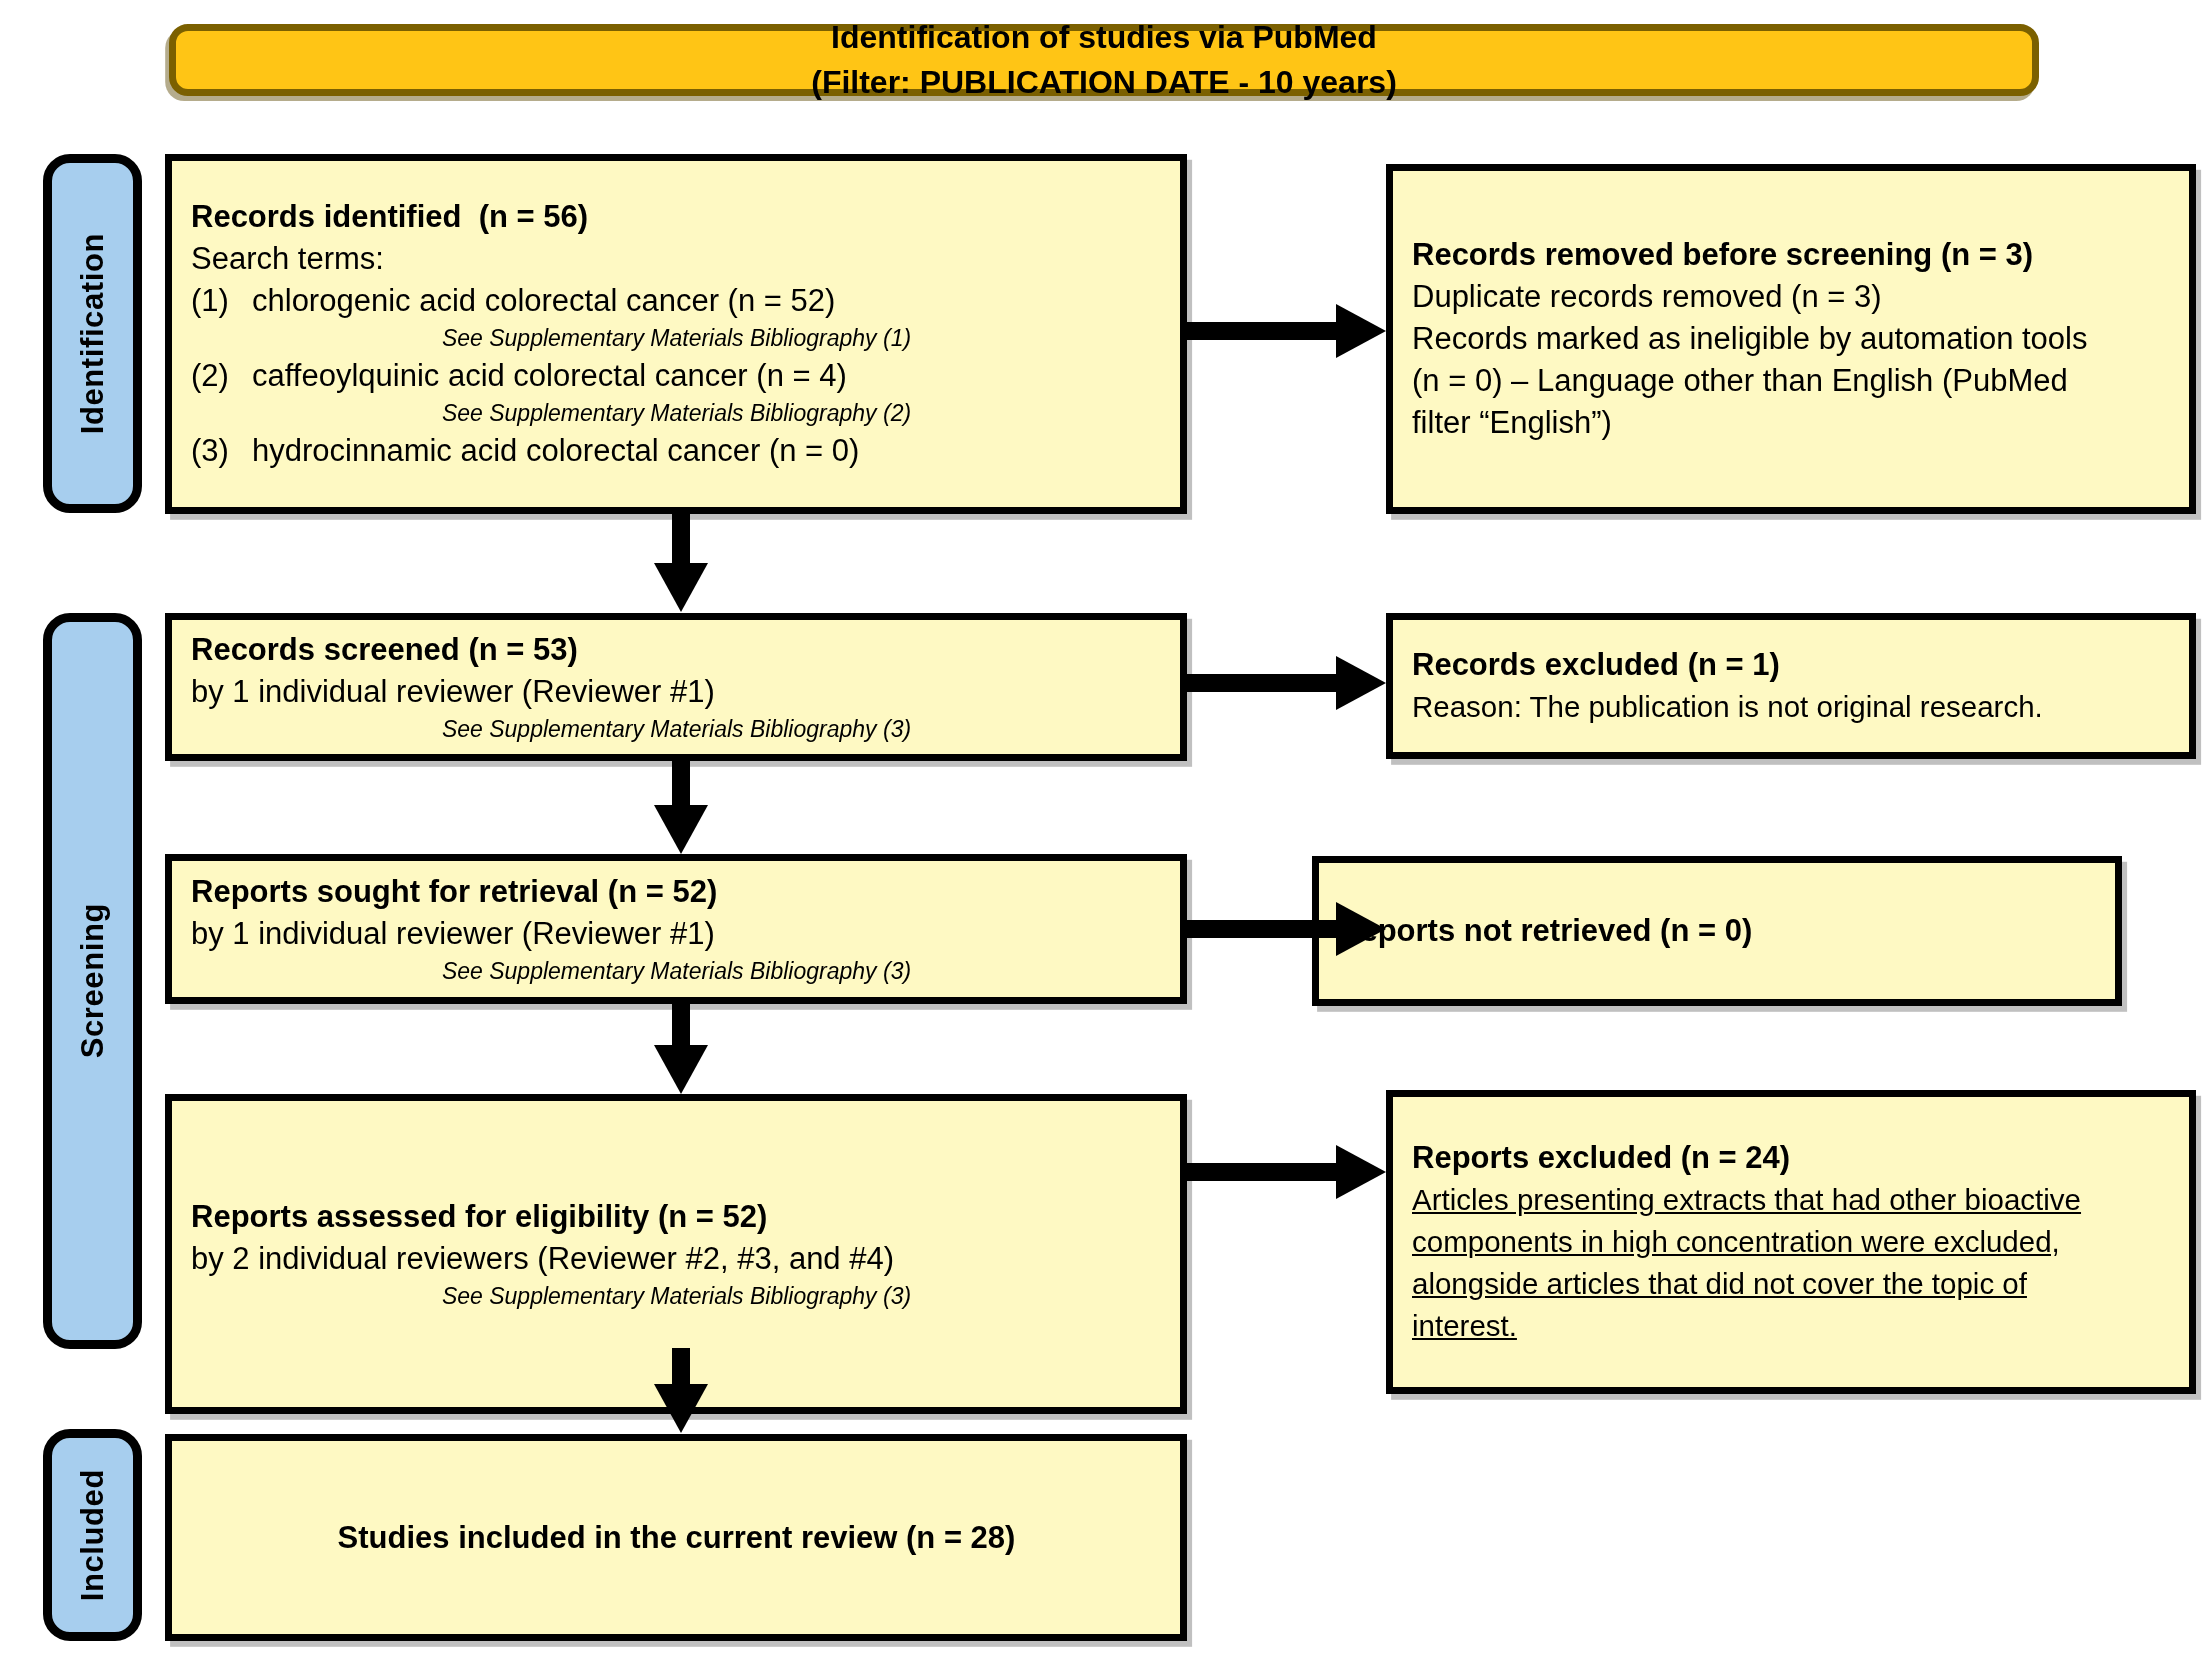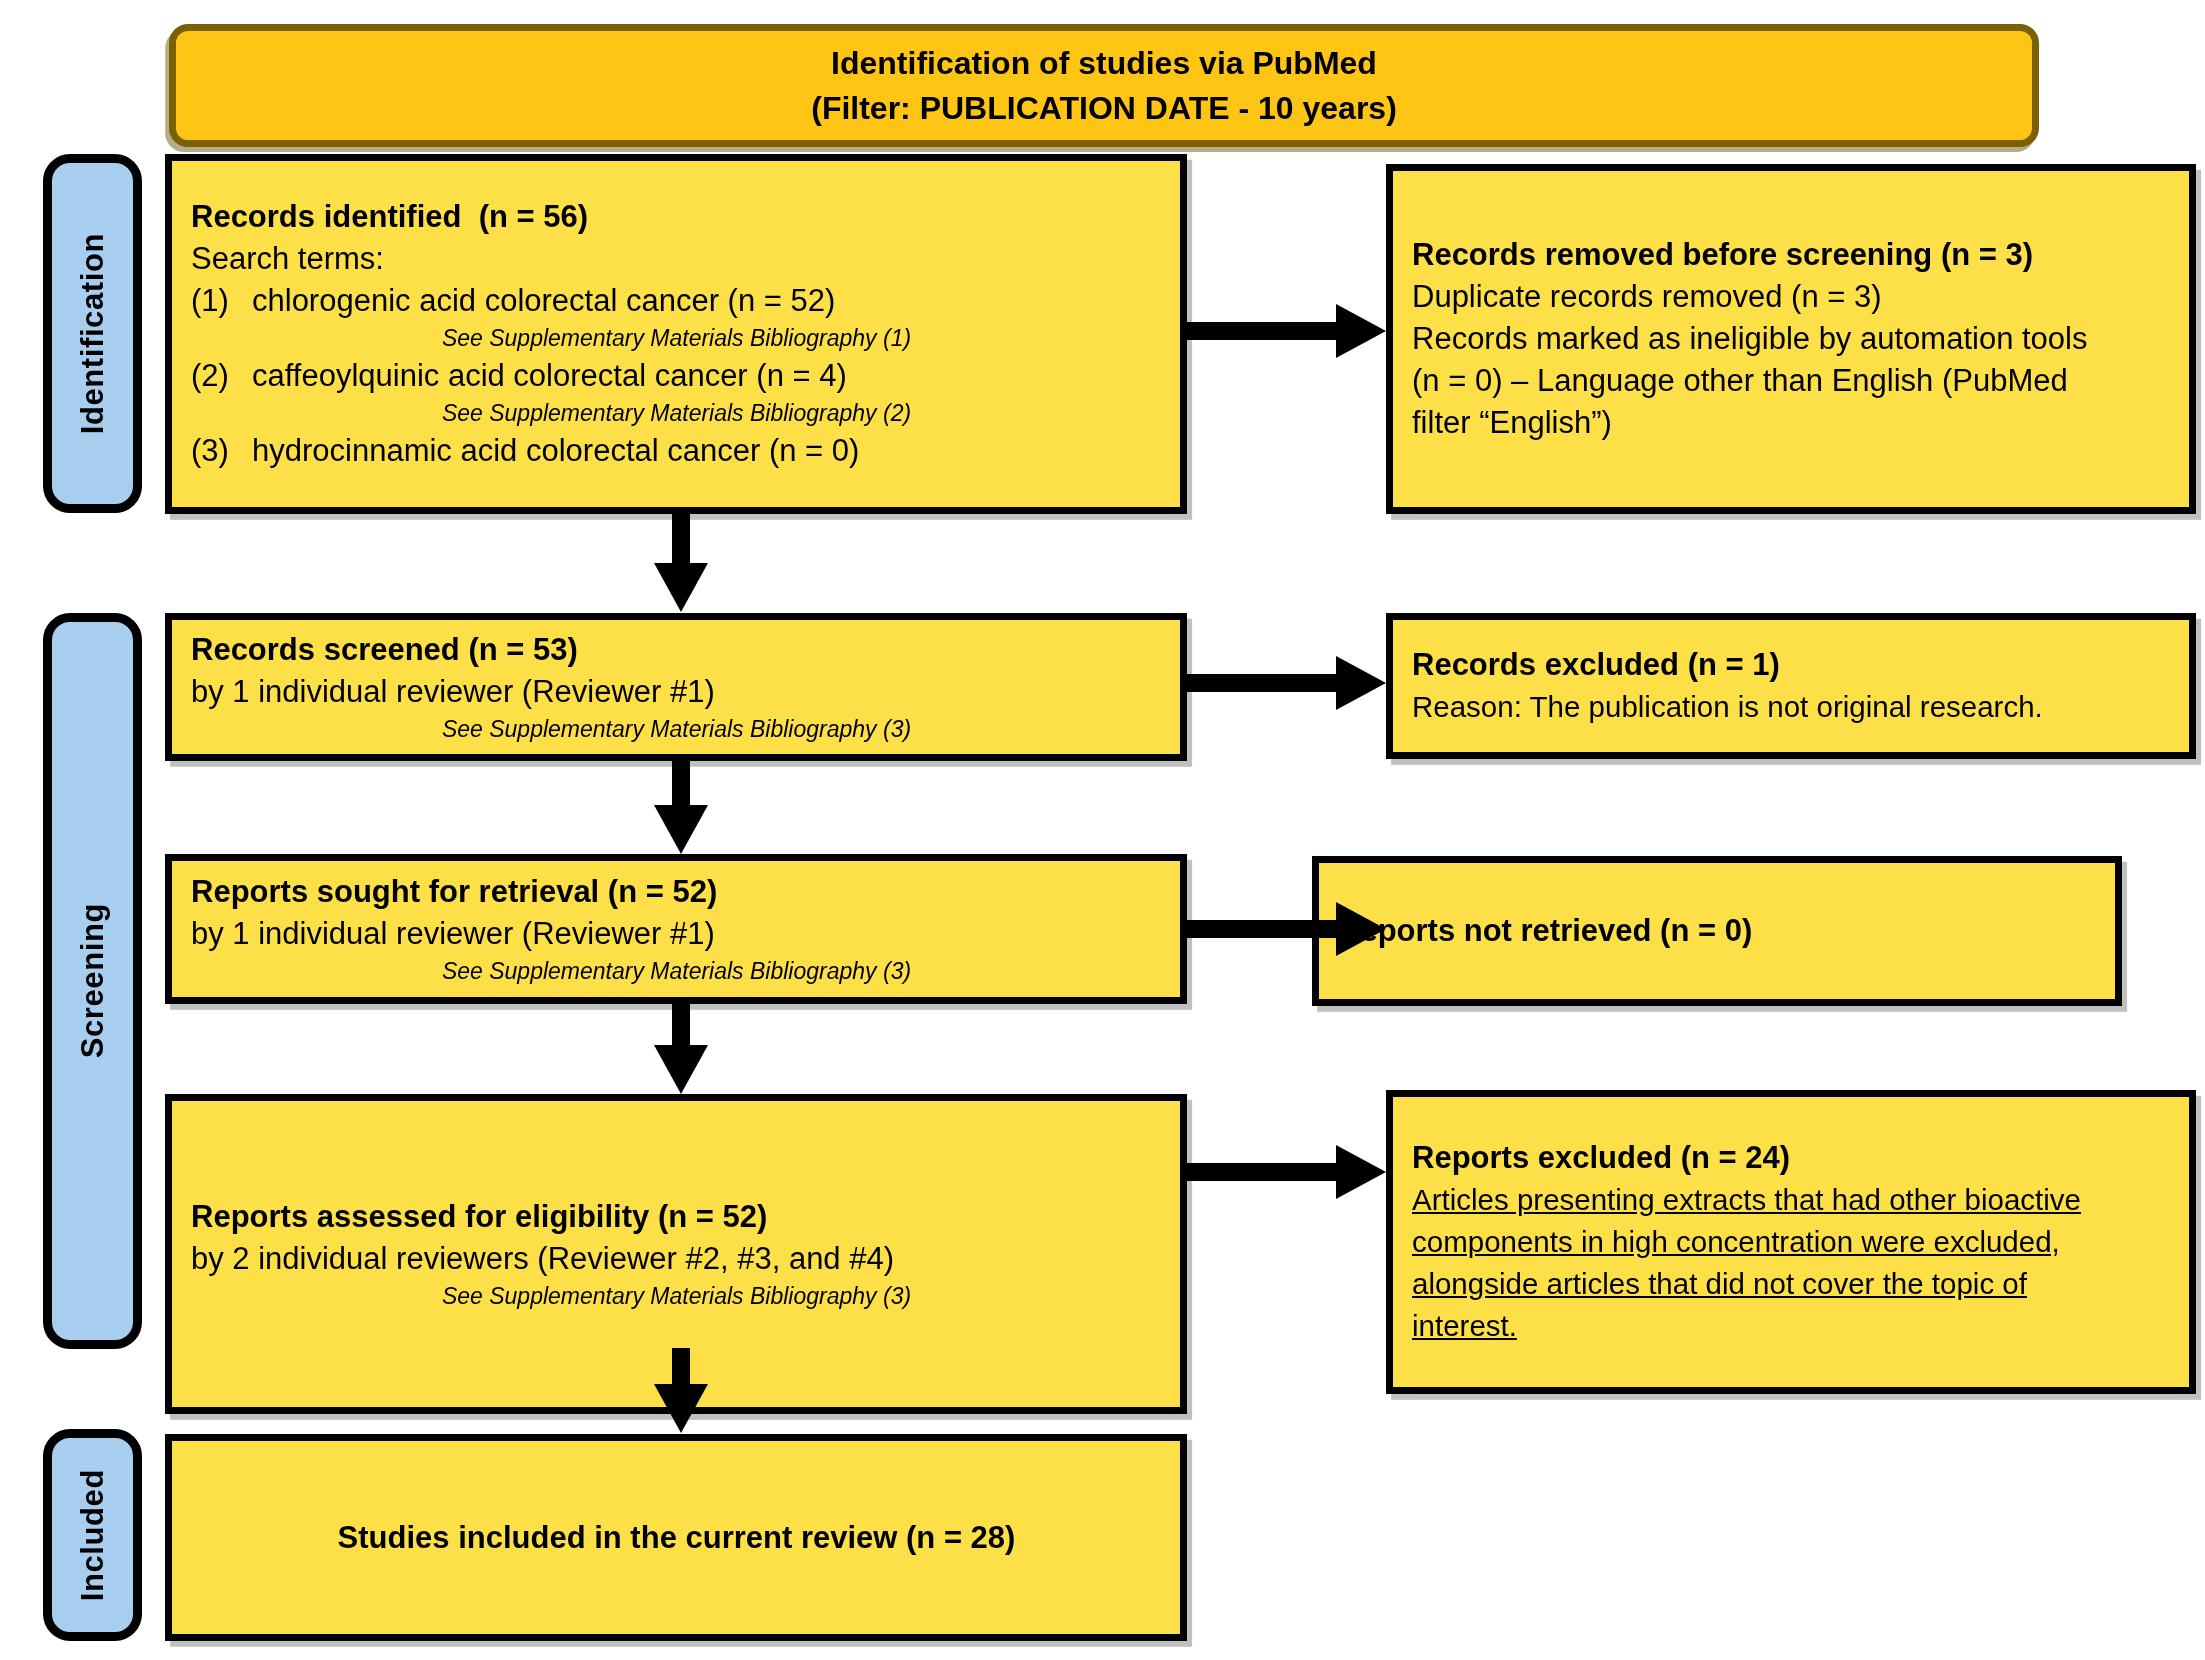--- a/index.html
+++ b/index.html
@@ -8,21 +8,21 @@
     width:2205px;
     height:1660px;
     background:#ffffff;
     font-family:"Liberation Sans", sans-serif;
     color:#000;
   }
   
   .node{
     position:absolute;
     box-sizing:border-box;
-    background:#fde047;
+    background:#fef9c3;
     border:7.7px solid var(--box-border,#000);
     box-shadow:5.1px 5.8px 0 rgba(140,140,140,0.55);
     display:flex;
     flex-direction:column;
     justify-content:center;
     padding:6.4px 18px 6.4px 19px;
   }
   .heading{
     font-weight:bold;
     font-size:31px;
@@ -46,21 +46,21 @@
     align-items:baseline;
   }
   .item-num{
     flex:0 0 61px;
     font-size:31px;
     line-height:42px;
   }
   
   .banner{
     position:absolute;
-    left:169px; top:24.4px; width:1870px; height:123px;
+    left:169px; top:24.4px; width:1870px; height:72px;
     box-sizing:border-box;
     background:var(--header-fill,#FFC515);
     border:7.7px solid var(--header-border,#7B6000);
     border-radius:19px;
     box-shadow:-3.8px 5.1px 0 rgba(90,70,0,0.45);
     display:flex;
     flex-direction:column;
     justify-content:center;
     align-items:center;
     text-align:center;

